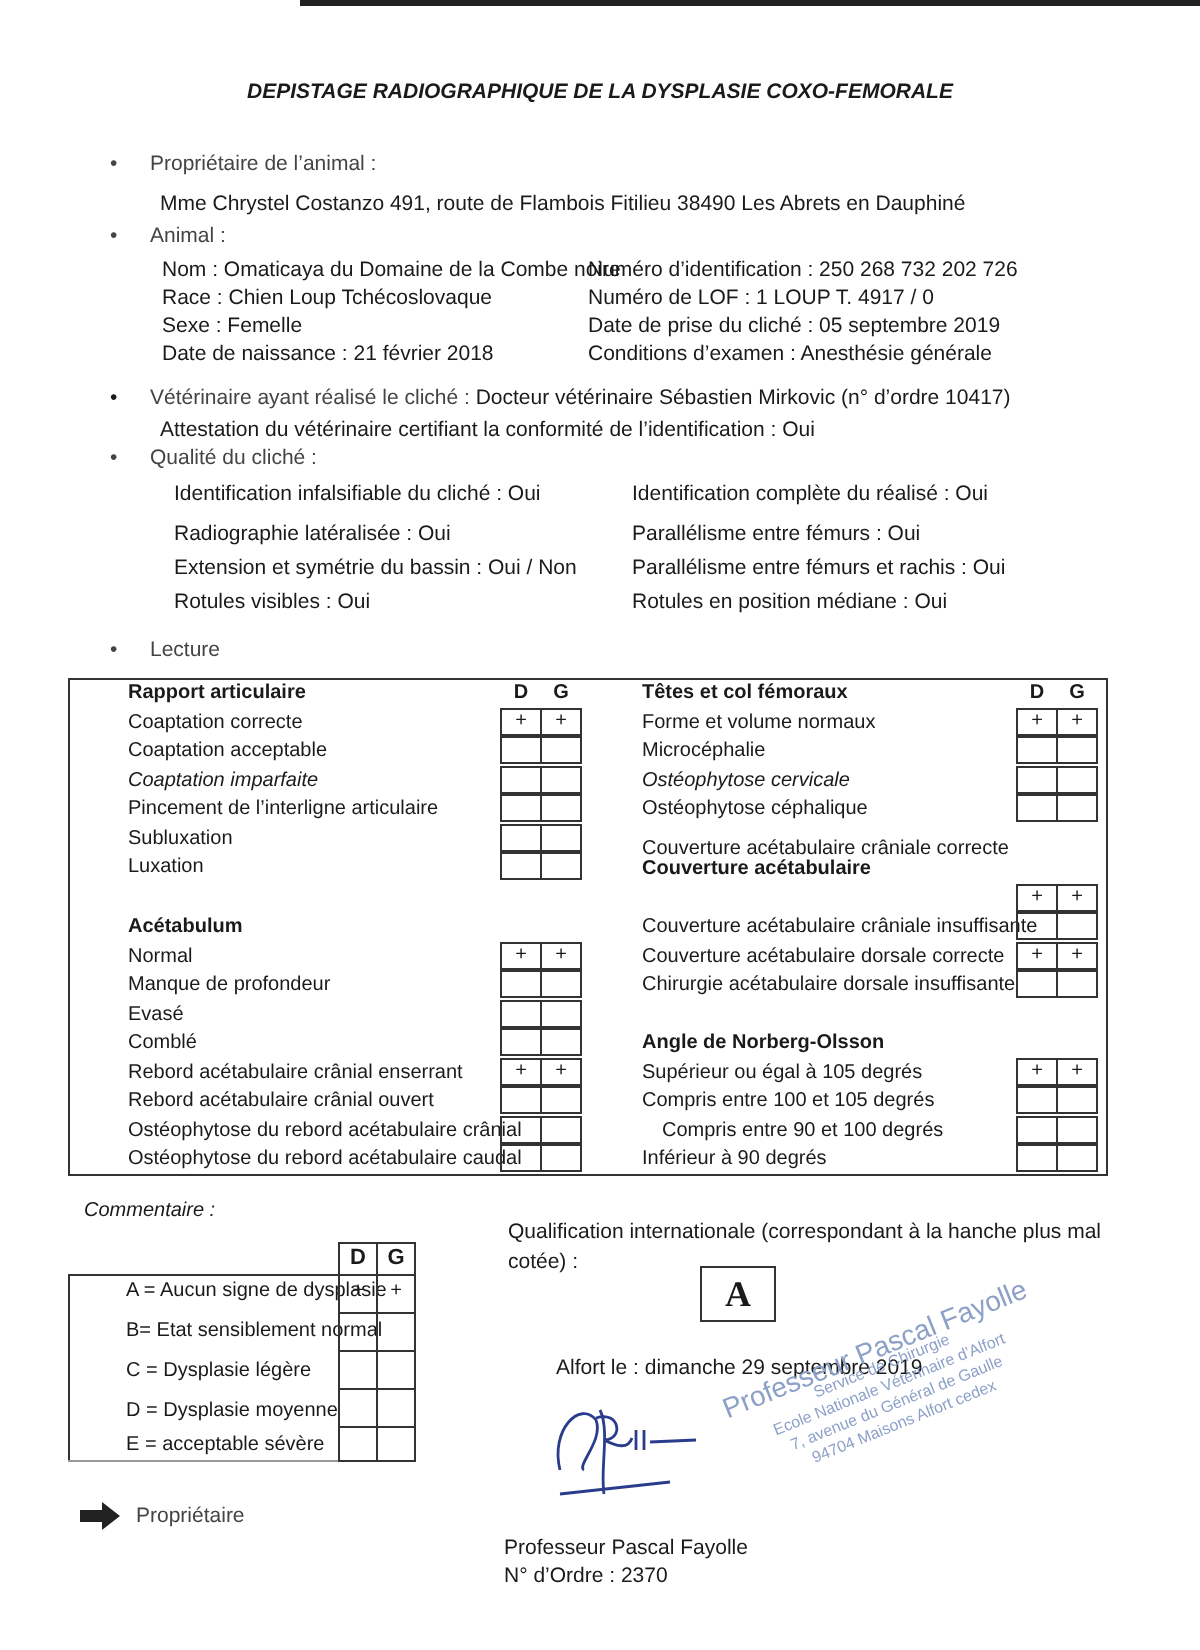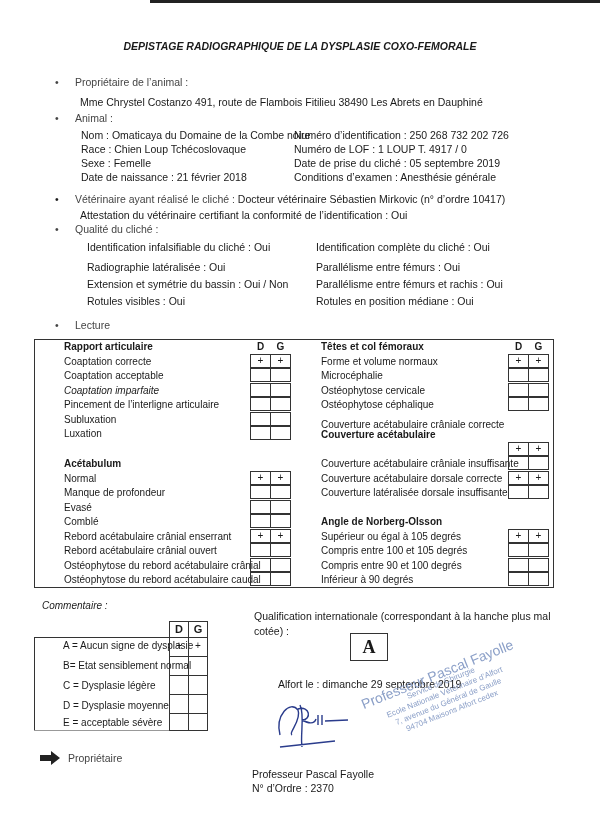--- a/index.html
+++ b/index.html
@@ -43,21 +43,21 @@
   <span class="light">Vétérinaire ayant réalisé le cliché :</span>
   <span>Docteur vétérinaire Sébastien Mirkovic (n° d’ordre 10417)</span>
 </div>
 <div class="abs" style="left:80px;top:209px;">Attestation du vétérinaire certifiant la conformité de l’identification : Oui</div>
 
 <div class="abs bullet light" style="left:75px;top:223px;">Qualité du cliché :</div>
 <div class="abs" style="left:87px;top:241px;">Identification infalsifiable du cliché : Oui</div>
 <div class="abs" style="left:87px;top:261px;">Radiographie latéralisée : Oui</div>
 <div class="abs" style="left:87px;top:278px;">Extension et symétrie du bassin : Oui / Non</div>
 <div class="abs" style="left:87px;top:295px;">Rotules visibles : Oui</div>
-<div class="abs" style="left:316px;top:241px;">Identification complète du cliché : Oui</div>
+<div class="abs" style="left:316px;top:241px;">Identification complète du réalisé : Oui</div>
 <div class="abs" style="left:316px;top:261px;">Parallélisme entre fémurs : Oui</div>
 <div class="abs" style="left:316px;top:278px;">Parallélisme entre fémurs et rachis : Oui</div>
 <div class="abs" style="left:316px;top:295px;">Rotules en position médiane : Oui</div>
 
 <div class="abs bullet light" style="left:75px;top:319px;">Lecture</div>
 
 <div class="main-table"></div>
 
 <div class="row hdr" style="left:38px;top:340px;">Rapport articulaire</div>
 <div class="dg" style="left:250px;top:341px;">D</div>
@@ -109,51 +109,51 @@
 <div class="box" style="left:270px;top:558px;"></div>
 <div class="box" style="left:250px;top:572px;"></div>
 <div class="box" style="left:270px;top:572px;"></div>
 
 <div class="row hdr" style="left:295px;top:340px;">Têtes et col fémoraux</div>
 <div class="dg" style="left:508px;top:341px;">D</div>
 <div class="dg" style="left:528px;top:341px;">G</div>
 
 <div class="row" style="left:295px;top:355px;">Forme et volume normaux</div>
 <div class="row" style="left:295px;top:369px;">Microcéphalie</div>
-<div class="row" style="left:295px;top:384px;">Ostéophytose cervicale</div>
+<div class="row" style="left:295px;top:384px;font-style:italic;">Ostéophytose cervicale</div>
 <div class="row" style="left:295px;top:398px;">Ostéophytose céphalique</div>
 
 <div class="box" style="left:508px;top:354px;">+</div>
 <div class="box" style="left:528px;top:354px;">+</div>
 <div class="box" style="left:508px;top:368px;"></div>
 <div class="box" style="left:528px;top:368px;"></div>
 <div class="box" style="left:508px;top:383px;"></div>
 <div class="box" style="left:528px;top:383px;"></div>
 <div class="box" style="left:508px;top:397px;"></div>
 <div class="box" style="left:528px;top:397px;"></div>
 
 <div class="row hdr" style="left:295px;top:428px;">Couverture acétabulaire</div>
 <div class="row" style="left:295px;top:418px;">Couverture acétabulaire crâniale correcte</div>
 <div class="row" style="left:295px;top:457px;">Couverture acétabulaire crâniale insuffisante</div>
 <div class="row" style="left:295px;top:472px;">Couverture acétabulaire dorsale correcte</div>
-<div class="row" style="left:295px;top:486px;">Couverture latéralisée dorsale insuffisante</div>
+<div class="row" style="left:295px;top:486px;">Chirurgie acétabulaire dorsale insuffisante</div>
 
 <div class="box" style="left:508px;top:442px;">+</div>
 <div class="box" style="left:528px;top:442px;">+</div>
 <div class="box" style="left:508px;top:456px;"></div>
 <div class="box" style="left:528px;top:456px;"></div>
 <div class="box" style="left:508px;top:471px;">+</div>
 <div class="box" style="left:528px;top:471px;">+</div>
 <div class="box" style="left:508px;top:485px;"></div>
 <div class="box" style="left:528px;top:485px;"></div>
 
 <div class="row hdr" style="left:295px;top:515px;">Angle de Norberg-Olsson</div>
 <div class="row" style="left:295px;top:530px;">Supérieur ou égal à 105 degrés</div>
 <div class="row" style="left:295px;top:544px;">Compris entre 100 et 105 degrés</div>
-<div class="row" style="left:295px;top:559px;">Compris entre 90 et 100 degrés</div>
+<div class="row" style="left:305px;top:559px;">Compris entre 90 et 100 degrés</div>
 <div class="row" style="left:295px;top:573px;">Inférieur à 90 degrés</div>
 
 <div class="box" style="left:508px;top:529px;">+</div>
 <div class="box" style="left:528px;top:529px;">+</div>
 <div class="box" style="left:508px;top:543px;"></div>
 <div class="box" style="left:528px;top:543px;"></div>
 <div class="box" style="left:508px;top:558px;"></div>
 <div class="box" style="left:528px;top:558px;"></div>
 <div class="box" style="left:508px;top:572px;"></div>
 <div class="box" style="left:528px;top:572px;"></div>

